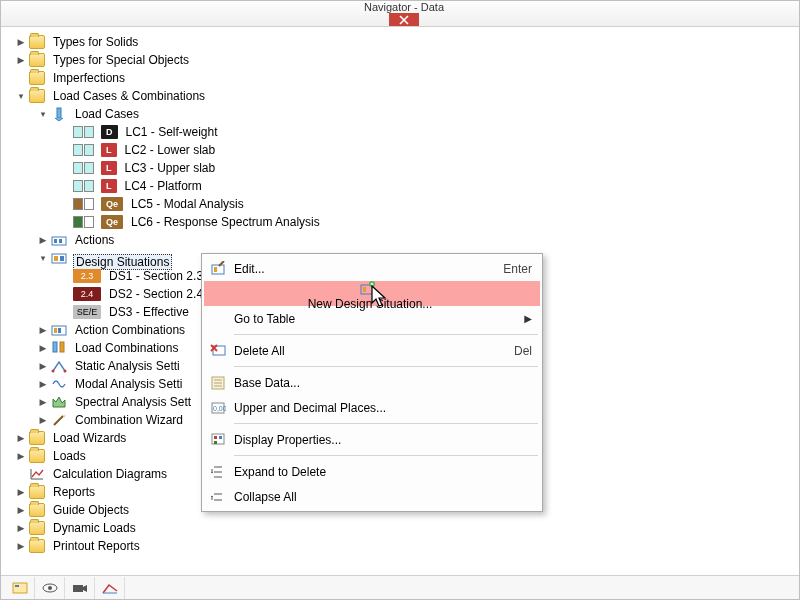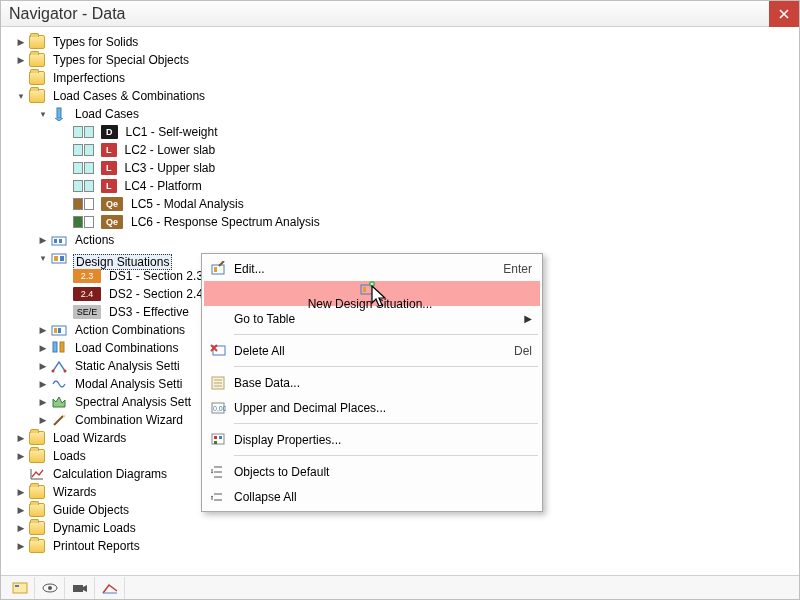--- a/index.html
+++ b/index.html
@@ -20,21 +20,22 @@
     position: relative;
     background: #fff;
   }
   .titlebar {
     height: 26px;
     background: linear-gradient(#fdfdfd, #f0f0f0);
     border-bottom: 1px solid #d0d0d0;
     display: flex;
     align-items: center;
     padding: 0 0 0 8px;
-    font-size: 16px;
+    font-size: 11px;
+    flex-direction: column;
   }
   .titlebar .title { flex: 1; color: #333; }
   .titlebar .close {
     width: 30px;
     height: 26px;
     background: #c8443a;
     display: flex;
     align-items: center;
     justify-content: center;
     color: #fff;
@@ -461,21 +462,21 @@
                   <path d="M3 10 L7 5 L10 8 L14 3" fill="none" stroke="#c43a3a" stroke-width="1.3"></path>
                 </svg>
               </span>
               <span class="label">Calculation Diagrams</span>
             </div>
           </li>
         <li>
             <div class="row">
               <span class="chev">▶</span>
               <span class="folder-icon"></span>
-              <span class="label">Wizards</span>
+              <span class="label">Reports</span>
             </div>
           </li>
         <li>
             <div class="row">
               <span class="chev">▶</span>
               <span class="folder-icon"></span>
               <span class="label">Guide Objects</span>
             </div>
           </li>
         <li>
@@ -567,21 +568,21 @@
       </div>
       <div class="cm-sep"></div>
       <div class="cm-row">
         <span class="cm-icon">
             <svg width="16" height="16">
               <path d="M4 3 h8 M4 8 h8 M4 13 h8" stroke="#555"></path>
               <path d="M2 5 v4" stroke="#555"></path>
               <path d="M1 8 l1 1.5 l1 -1.5" fill="#555"></path>
             </svg>
           </span>
-        <span class="cm-label">Objects to Default</span>
+        <span class="cm-label">Expand to Delete</span>
       </div>
       <div class="cm-row">
         <span class="cm-icon">
             <svg width="16" height="16">
               <path d="M4 5 h8 M4 11 h8" stroke="#555"></path>
               <path d="M2 11 v-4" stroke="#555"></path>
               <path d="M1 8 l1 -1.5 l1 1.5" fill="#555"></path>
             </svg>
           </span>
         <span class="cm-label">Collapse All</span>

